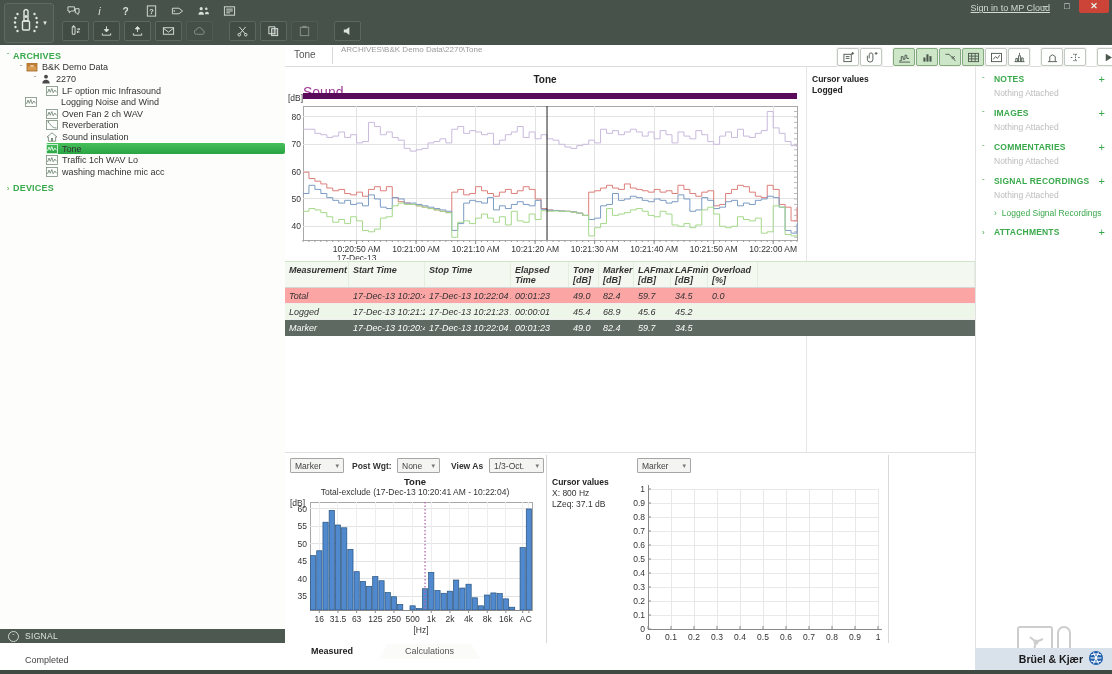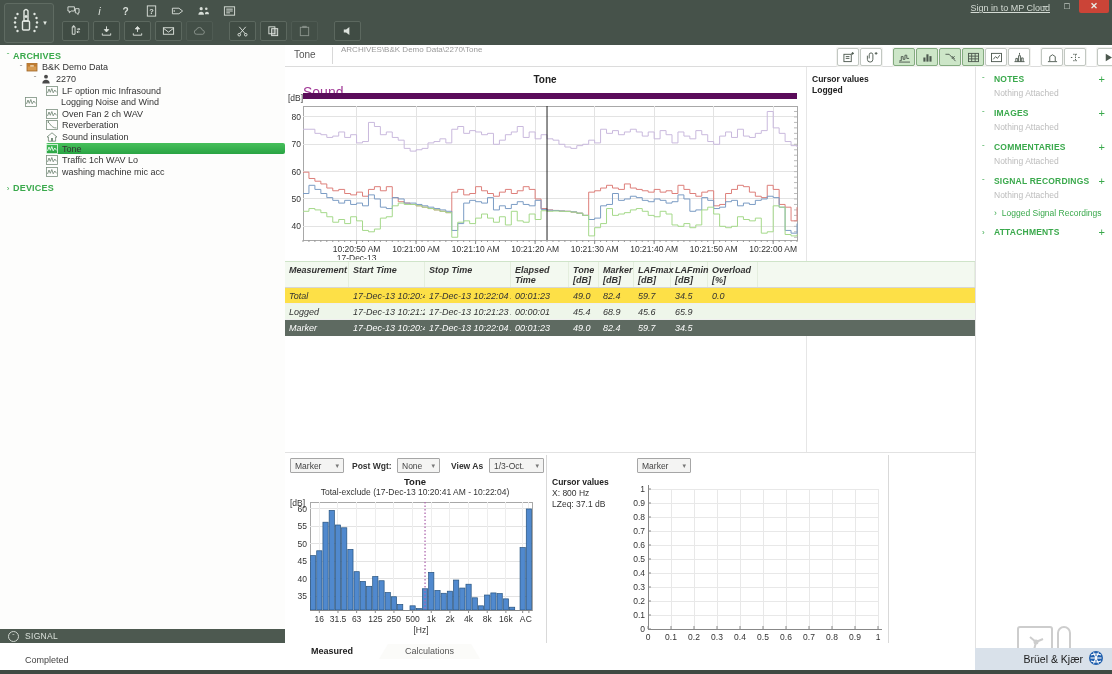--- a/index.html
+++ b/index.html
@@ -60,21 +60,21 @@
        font-weight:bold;font-size:10px;color:#222;}
   .sound-label{position:absolute;left:303px;top:84px;color:#a03896;font-size:14px;}
   .profile-svg{position:absolute;left:288px;top:92px;}
   .vdiv1{position:absolute;left:806px;top:67px;width:1px;height:385px;background:#e6e6e6;}
   .cursor-top{position:absolute;left:812px;top:74px;line-height:11px;font-size:8.5px;}
   .cursor-top .b{font-weight:bold;color:#222;}
   
   .meas-table{position:absolute;left:285px;top:261px;width:690px;font-style:italic;}
   .t-head{display:flex;background:#f3f9f0;border-top:1px solid #cfe4c9;border-bottom:1px solid #d6d6d6;font-weight:bold;color:#333;}
   .t-head .tc{white-space:pre-line;line-height:10px;padding:3px 4px 2px 4px;border-right:1px solid #e4eede;box-sizing:border-box;}
-  .t-row{display:flex;border-bottom:1px solid #efefef;background:#fde047;color:#333;}
+  .t-row{display:flex;border-bottom:1px solid #efefef;background:#fca5a5;color:#333;}
   .t-row .tc{padding:2.5px 4px;box-sizing:border-box;white-space:nowrap;overflow:hidden;}
   .t-row.alt{background:#eef6ea;}
   .t-row.selected{background:#5e6a61;color:#fff;border-bottom:1px solid #5e6a61;}
   
   .hdiv{position:absolute;left:285px;top:452px;width:690px;height:1px;background:#e2e2e2;}
   .select{position:absolute;height:15px;border:1px solid #a6a6a6;background:#f4f4f3;border-radius:1px;
        display:flex;align-items:center;justify-content:space-between;padding:0 4px;box-sizing:border-box;
        font-size:8.5px;color:#444;cursor:pointer;}
   .select .sch{color:#777;font-size:7px;margin-left:4px;}
   .lab{position:absolute;font-size:8.5px;color:#333;font-weight:bold;}
@@ -98,21 +98,21 @@
   .rp-head{display:flex;align-items:center;padding:7px 7px 1px 6px;cursor:pointer;}
   .rp-chev{width:12px;color:#3aa94c;font-size:8px;}
   .rp-label{flex:1;color:#3aa94c;font-weight:bold;font-size:8.5px;letter-spacing:.2px;}
   .rp-plus{color:#3aa94c;font-size:11px;line-height:8px;cursor:pointer;}
   .rp-empty{color:#bcbcbc;font-size:8.5px;padding:3px 0 3px 18px;}
   .rp-link{color:#3aa94c;font-size:8.5px;padding:5px 0 2px 18px;display:flex;gap:5px;cursor:pointer;}
   .rp-ph-icon{position:absolute;left:36px;top:556px;color:#cdcdcd;}
   
   .bk-bar{position:absolute;left:975px;top:648px;width:137px;height:22px;background:#d9e1ea;
        display:flex;align-items:center;justify-content:flex-end;gap:5px;padding-right:8px;box-sizing:border-box;}
-  .bk-name{font-weight:normal;font-size:10.5px;color:#1a1a1a;}
+  .bk-name{font-weight:bold;font-size:10.5px;color:#1a1a1a;}
   .bottom-edge{position:absolute;left:0;top:670px;width:1112px;height:4px;background:#3f4a43;}
   svg text{font-family:"Liberation Sans",sans-serif;}
 </style>
 </head>
 <body>
 
 <div class="header">
   <div class="signin">Sign in to MP Cloud</div>
   <div class="win-controls">
     <div class="win-btn">–</div>
@@ -698,21 +698,21 @@
       <div class="tc" style="width: 217px;"></div>
     </div>
     <div class="t-row alt">
       <div class="tc" style="width: 64px;">Logged</div>
       <div class="tc" style="width: 76px;">17-Dec-13 10:21:22 AM</div>
       <div class="tc" style="width: 86px;">17-Dec-13 10:21:23 AM</div>
       <div class="tc" style="width: 58px;">00:00:01</div>
       <div class="tc" style="width: 30px;">45.4</div>
       <div class="tc" style="width: 35px;">68.9</div>
       <div class="tc" style="width: 37px;">45.6</div>
-      <div class="tc" style="width: 37px;">65.9</div>
+      <div class="tc" style="width: 37px;">45.2</div>
       <div class="tc" style="width: 50px;"></div>
       <div class="tc" style="width: 217px;"></div>
     </div>
     <div class="t-row selected">
       <div class="tc" style="width: 64px;">Marker</div>
       <div class="tc" style="width: 76px;">17-Dec-13 10:20:41 AM</div>
       <div class="tc" style="width: 86px;">17-Dec-13 10:22:04 AM</div>
       <div class="tc" style="width: 58px;">00:01:23</div>
       <div class="tc" style="width: 30px;">49.0</div>
       <div class="tc" style="width: 35px;">82.4</div>

